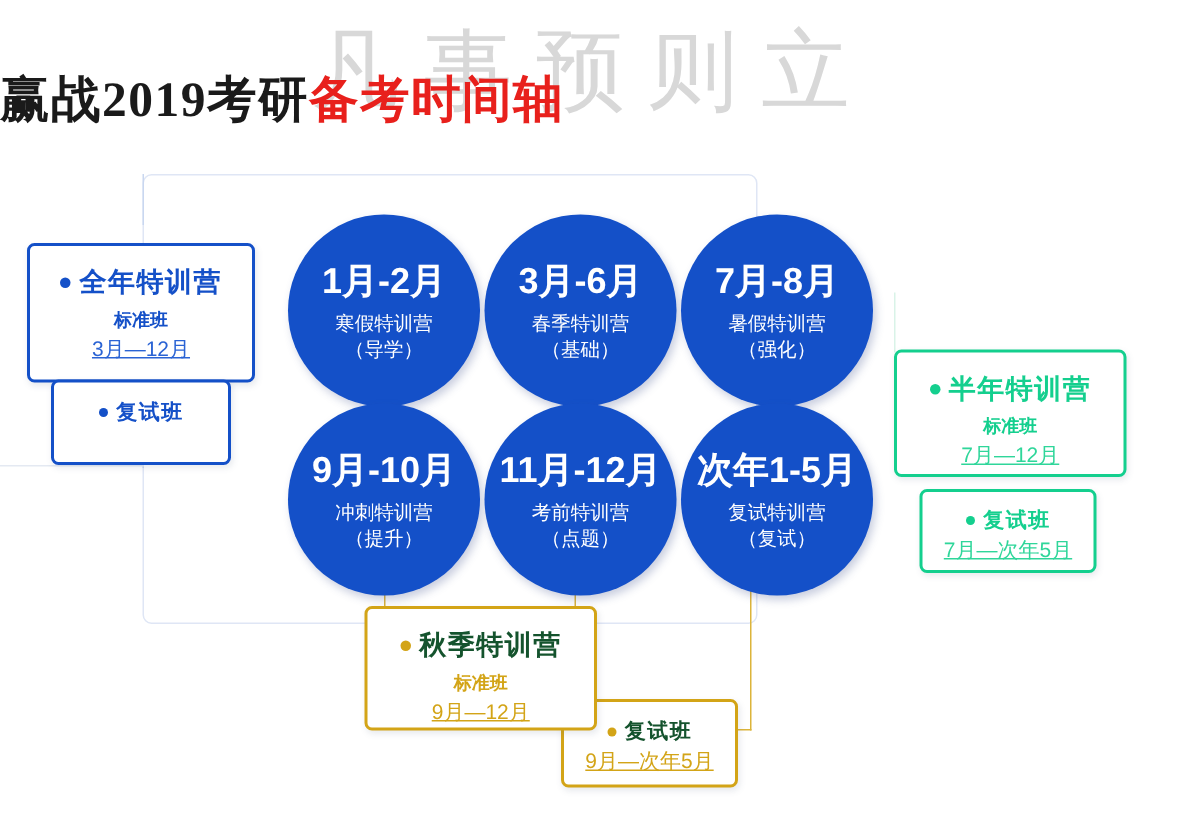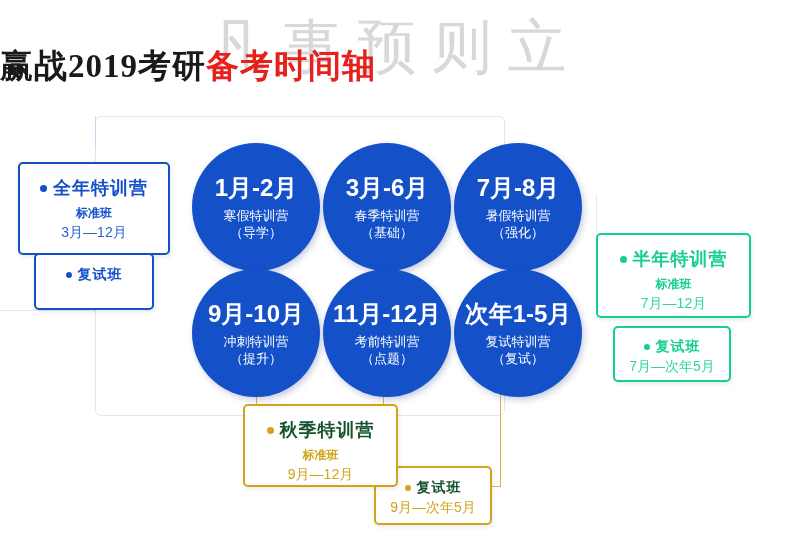--- a/index.html
+++ b/index.html
@@ -155,20 +155,21 @@
     color: #1450c8;
     margin-top: 5px;
   }
   .card.green .sub-title { color: #14cf8e; }
   .card.gold  .sub-title { color: #d3a417; }
 
   .card .period {
     font-size: 14px;
     color: #2a63d4;
     margin-top: 2px;
+    text-decoration: underline;
   }
   .card.green .period { color: #2fd69a; }
   .card.gold  .period { color: #d3a417; }
 
   
   .card.sub .card-head .head-title {
     font-size: 14px;
     font-weight: bold;
   }
   .card.sub .bullet {

